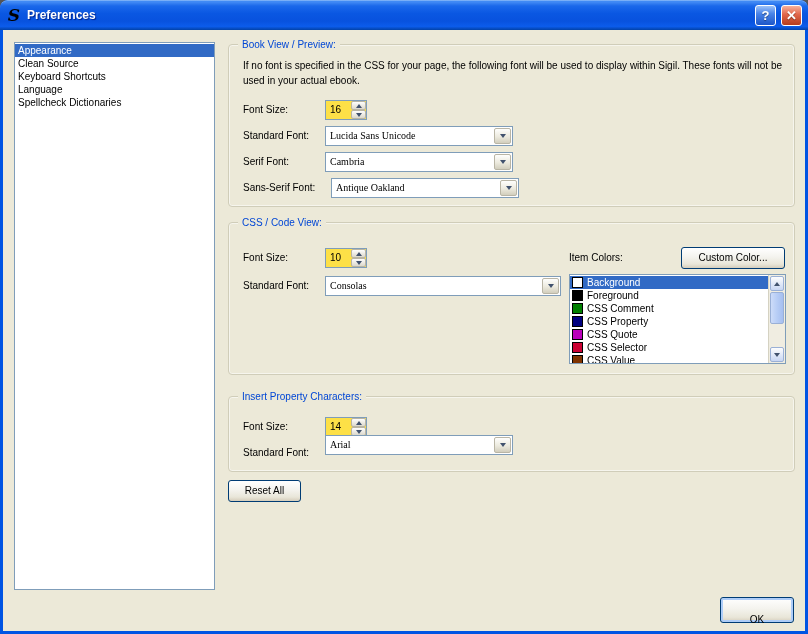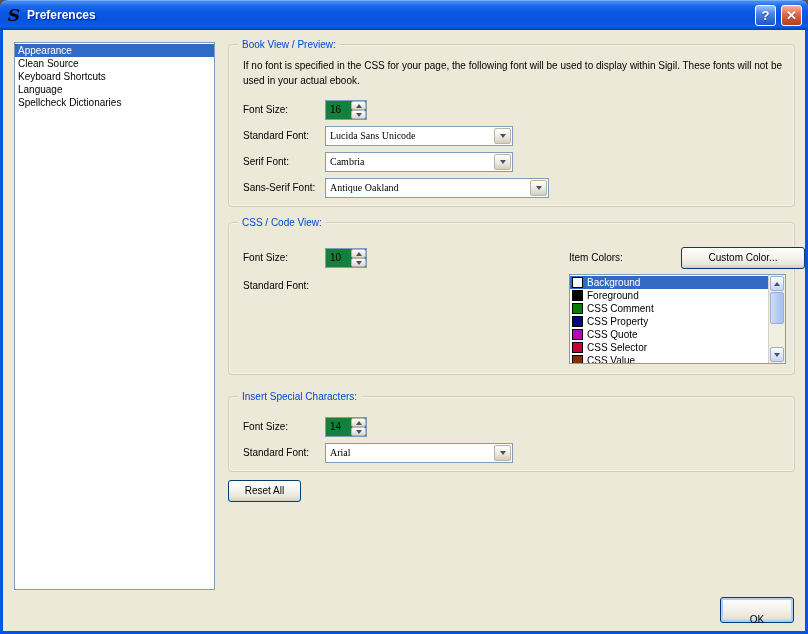--- a/index.html
+++ b/index.html
@@ -46,21 +46,21 @@
     position:absolute; border:1px solid #d0cdb9; border-radius:4px;
     box-shadow:inset 0 0 0 1px rgba(255,255,255,.55);
   }
   .gb-title {
     position:absolute; top:-8px; left:9px; background:#ece9d8; padding:0 4px;
     color:#0046d5; line-height:15px; white-space:nowrap;
   }
   .gb-desc { position:absolute; left:14px; top:13px; width:550px; line-height:15px; }
   .lbl { position:absolute; height:20px; line-height:20px; white-space:nowrap; }
   
-  .spin { position:absolute; width:42px; height:20px; background:#15803d; border:1px solid #7f9db9; }
+  .spin { position:absolute; width:42px; height:20px; background:#fde047; border:1px solid #7f9db9; }
   .spin-value { position:absolute; left:4px; top:1px; line-height:16px; }
   .spin-btns { position:absolute; right:0; top:0; bottom:0; width:15px; display:flex; flex-direction:column; }
   .spin-btn {
     flex:1; display:flex; align-items:center; justify-content:center;
     background:linear-gradient(180deg,#fefefd,#dcd8cb); border:1px solid #b9b5a5; border-radius:2px;
   }
   
   .combo { position:absolute; height:20px; background:#fff; border:1px solid #7f9db9; }
   .combo-text { position:absolute; left:4px; top:1px; line-height:16px; white-space:nowrap;font-family:Liberation Serif, serif; }
   .combo-btn {
@@ -150,21 +150,21 @@
 
       <span class="lbl" style="left:14px; top:107px;">Serif Font:</span>
       <div class="combo" style="left:96px; top:107px; width:188px;">
         <span class="combo-text">Cambria</span>
         <span class="combo-btn">
             <i class="tri-down"></i>
           </span>
       </div>
 
       <span class="lbl" style="left:14px; top:133px;">Sans-Serif Font:</span>
-      <div class="combo" style="left:96px; top:133px; width:224px;">
+      <div class="combo" style="left:102px; top:133px; width:188px;">
         <span class="combo-text">Antique Oakland</span>
         <span class="combo-btn">
             <i class="tri-down"></i>
           </span>
       </div>
     </div>
 
     <div class="groupbox" style="left:225px; top:192px; width:567px; height:153px;">
       <span class="gb-title">CSS / Code View:</span>
 
@@ -175,23 +175,29 @@
           <div class="spin-btn">
               <i class="tri-up"></i>
             </div>
           <div class="spin-btn">
               <i class="tri-down"></i>
             </div>
         </div>
       </div>
 
       <span class="lbl" style="left:14px; top:53px;">Standard Font:</span>
+      <div class="combo" style="left:96px; top:53px; width:236px;">
+        <span class="combo-text">Consolas</span>
+        <span class="combo-btn">
+            <i class="tri-down"></i>
+          </span>
+      </div>
 
       <span class="lbl" style="left:340px; top:25px;">Item Colors:</span>
-      <div class="btn" style="left:452px; top:24px; width:124px;">Custom Color...</div>
+      <div class="btn" style="left:452px; top:24px; width:104px;">Custom Color...</div>
 
       <div class="color-list" style="left:340px; top:51px; width:217px; height:90px;">
         <div class="color-rows">
           <div class="color-row selected">
             <span class="swatch" style="background-color: rgb(255, 255, 255);"></span>
             <span>Background</span>
           </div>
           <div class="color-row">
             <span class="swatch" style="background-color: rgb(0, 0, 0);"></span>
             <span>Foreground</span>
@@ -223,37 +229,37 @@
             </div>
           <div class="scroll-thumb"></div>
           <div class="scroll-btn down">
               <i class="tri-down"></i>
             </div>
         </div>
       </div>
     </div>
 
     <div class="groupbox" style="left:225px; top:366px; width:567px; height:76px;">
-      <span class="gb-title">Insert Special Characters:</span>
+      <span class="gb-title">Insert Property Characters:</span>
 
       <span class="lbl" style="left:14px; top:20px;">Font Size:</span>
       <div class="spin" style="left:96px; top:20px;">
         <span class="spin-value">14</span>
         <div class="spin-btns">
           <div class="spin-btn">
               <i class="tri-up"></i>
             </div>
           <div class="spin-btn">
               <i class="tri-down"></i>
             </div>
         </div>
       </div>
 
       <span class="lbl" style="left:14px; top:46px;">Standard Font:</span>
-      <div class="combo" style="left:96px; top:46px; width:188px;">
+      <div class="combo" style="left:96px; top:38px; width:188px;">
         <span class="combo-text">Arial</span>
         <span class="combo-btn">
             <i class="tri-down"></i>
           </span>
       </div>
     </div>
 
     <div class="btn" style="left:225px; top:450px; width:73px; padding:0;">Reset All</div>
 
     <div class="btn default" style="left:717px; top:567px; width:74px; padding:12px;">OK</div>

